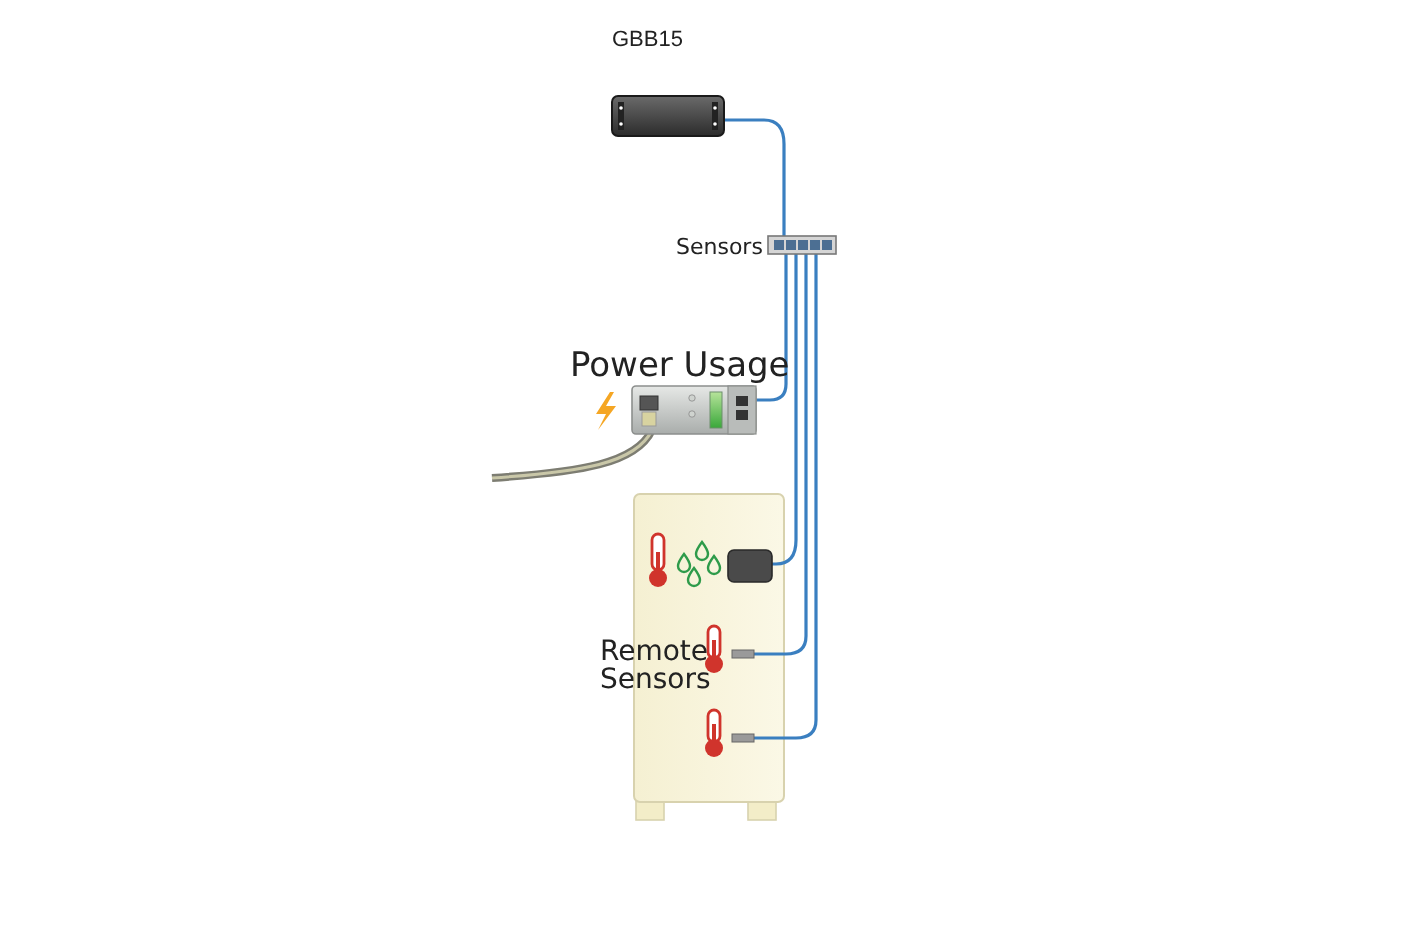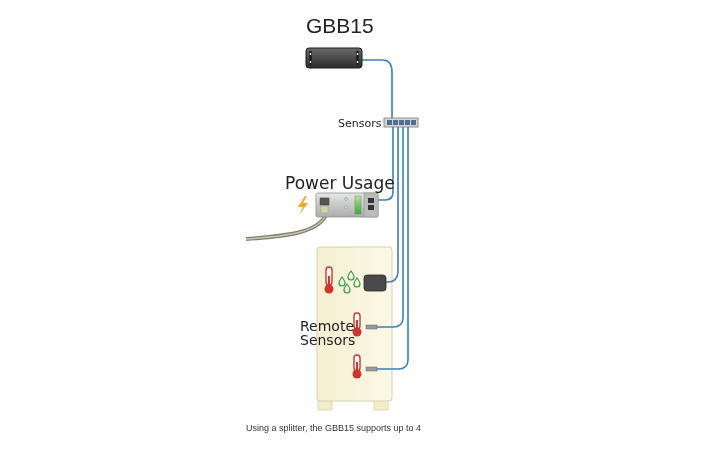--- a/index.html
+++ b/index.html
@@ -1,19 +1,19 @@
 <!DOCTYPE html>
 <html><head>
 <meta charset="utf-8">
 <style>
   html,body{margin:0;padding:0;background:#ffffff;}
   body{width:704px;height:464px;position:relative;overflow:hidden;font-family:"Liberation Sans",sans-serif;}
   svg{position:absolute;left:0;top:0;}
   .lbl{position:absolute;color:#222;font-family:"DejaVu Sans",sans-serif;}
-  #title{left:306px;top:14px;font-size:21px;font-family:"Liberation Sans",sans-serif;color:#222;}
+  #title{left:306px;top:14px;font-size:11px;font-family:"Liberation Sans",sans-serif;color:#222;}
   #splitter-label{left:338px;top:117px;font-size:11px;}
   #power-label{left:285px;top:173px;font-size:17px;}
   #remote-label{left:300px;top:319px;font-size:14px;line-height:14px;}
   #caption{left:246px;top:423px;font-size:9px;line-height:11px;width:220px;color:#333;font-family:"Liberation Sans",sans-serif;}
 </style>
 </head>
 <body>
 
 <svg width="704" height="464" viewBox="0 0 704 464">
   <defs>
@@ -116,14 +116,13 @@
 </svg>
 
 <div class="lbl" id="title">GBB15</div>
 <div class="lbl" id="splitter-label">Sensors</div>
 <div class="lbl" id="power-label">Power Usage</div>
 <div class="lbl" id="remote-label">
   <div>Remote</div>
   <div>Sensors</div>
 </div>
 <div class="lbl" id="caption">
-  <div>Using a splitter, the GBB15 supports up to 4</div>
 </div>
 
 </body></html>

